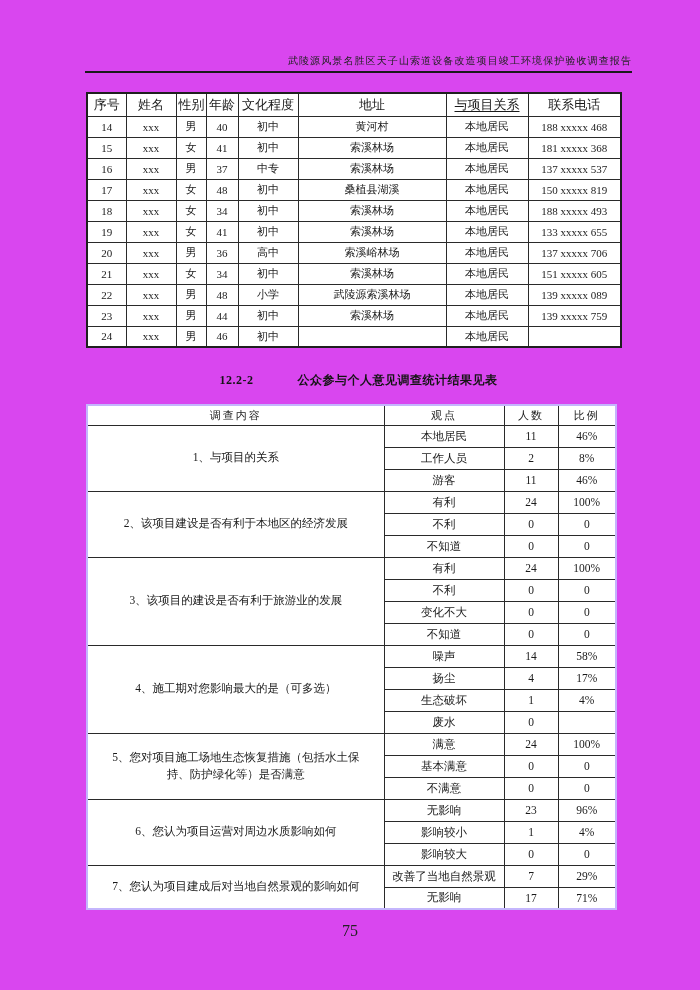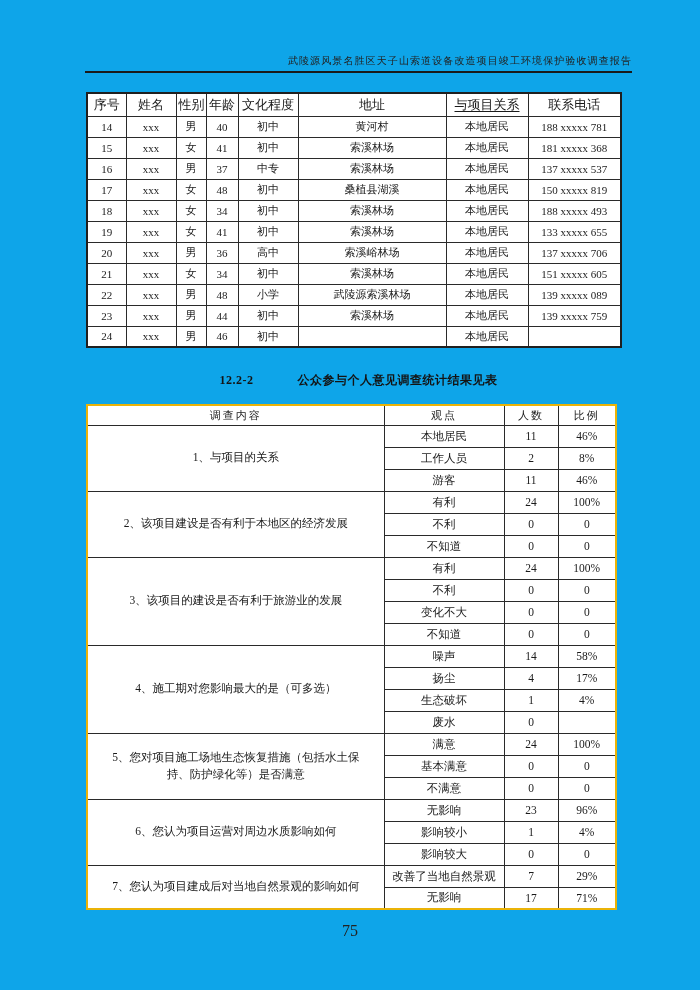--- a/index.html
+++ b/index.html
@@ -4,21 +4,21 @@
 <style>
   * { margin:0; padding:0; box-sizing:border-box; }
   html,body { background:#e9e9e9; }
   body {
     width:700px; height:990px;
     font-family:"Liberation Serif","DejaVu Serif",serif;
     color:#1a1a1a;
   }
   .page {
     position:relative; width:700px; height:990px;
-    background:#0ea5e9; overflow:hidden;
+    background:#d946ef; overflow:hidden;
   }
   .running-head {
     position:absolute; top:54px; right:68px;
     font-size:10px; letter-spacing:1.1px; color:#222;
     white-space:nowrap;
   }
   .head-rule {
     position:absolute; left:85px; top:71px;
     width:547px; height:2px; background:#1a1a1a;
   }
@@ -38,21 +38,21 @@
   #table1 thead th { height:23px; font-size:13px; }
   .underlined { text-decoration:underline; text-underline-offset:2px; }
   .table-caption {
     position:absolute; left:85px; top:372px; width:547px;
     text-align:center; font-size:12px; font-weight:bold; color:#141414;
   }
   .table-caption .num { margin-right:44px; letter-spacing:0.5px; }
   .table-caption .ttl { letter-spacing:0.5px;margin-top:34px; }
   #table2 {
     left:86px; top:404px; width:529px; font-size:11.5px;
-    border:2px solid #eab308;
+    border:2px solid #c4b5fd;
   }
   #table2 th, #table2 td {
     border:1px solid #2a2a2a; text-align:center; vertical-align:middle;
     padding:0 2px; font-weight:normal; overflow:hidden;
   }
   #table2 thead th { height:20px; font-size:11px; letter-spacing:2px; }
   #table2 td { height:22px; }
   #table2 td.q { line-height:1.5; padding:0 23px; }
   #table2 td.vp { white-space:nowrap; }
   .page-number {
@@ -93,21 +93,21 @@
     </thead>
     <tbody>
         <tr>
           <td>14</td>
           <td>xxx</td>
           <td>男</td>
           <td>40</td>
           <td>初中</td>
           <td>黄河村</td>
           <td>本地居民</td>
-          <td>188 xxxxx 781</td>
+          <td>188 xxxxx 468</td>
         </tr>
         <tr>
           <td>15</td>
           <td>xxx</td>
           <td>女</td>
           <td>41</td>
           <td>初中</td>
           <td>索溪林场</td>
           <td>本地居民</td>
           <td>181 xxxxx 368</td>

